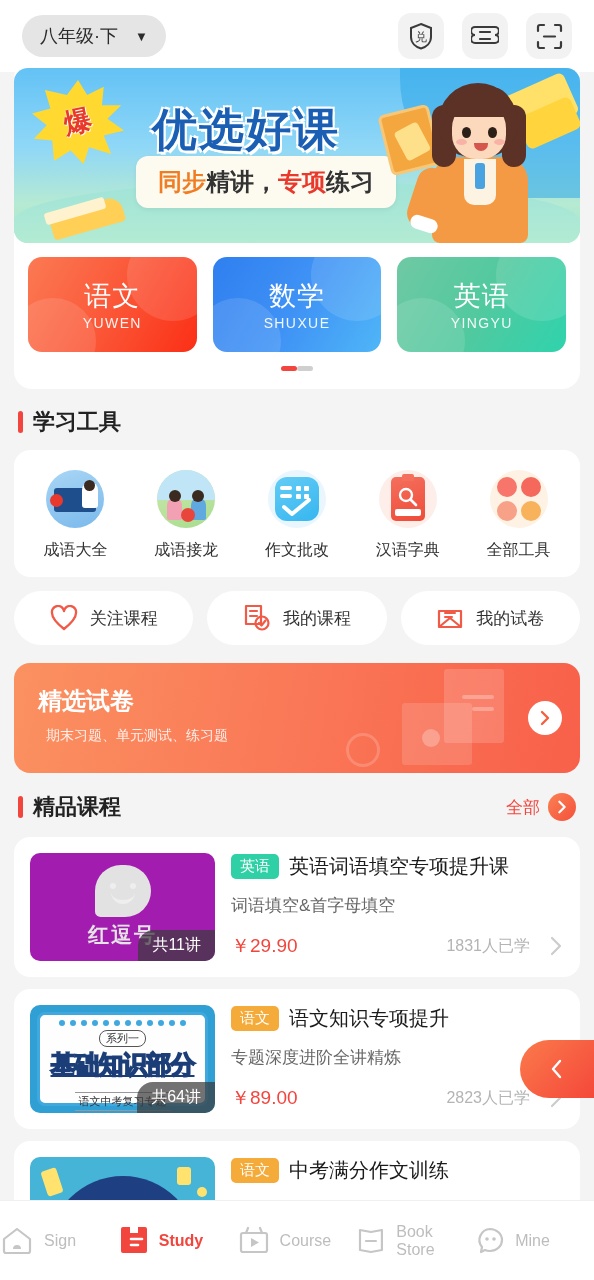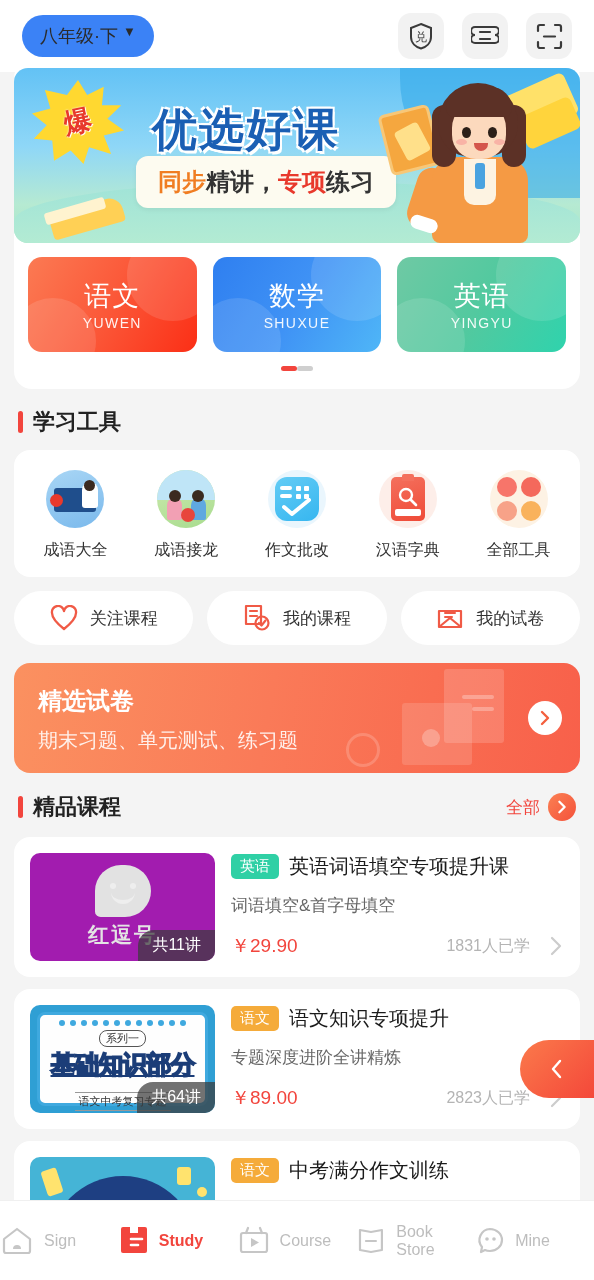--- a/index.html
+++ b/index.html
@@ -10,23 +10,23 @@
     overflow:hidden;
   }
   .phone { position:relative; width:594px; height:1280px; background:#f4f4f4; overflow:hidden; }
 
   
   .topbar {
     height:72px; display:flex; align-items:center;
     padding:0 22px; background:#fff;
   }
   .grade-pill {
-    background:#3b82f6; border-radius:22px;
+    background:#e5e5e5; border-radius:22px;
     padding:9px 18px; font-size:18px; color:#2b2b2b;
-    display:flex; gap:2px; cursor:pointer;
+    display:flex; align-items:center; gap:14px; cursor:pointer;
   }
   .caret { font-size:13px; margin-left:3px; }
   .topbar-spacer { flex:1; }
   .top-icons { display:flex; gap:18px; align-items:center; }
   .ticon {
     width:46px; height:46px; border-radius:13px; background:#f2f2f2;
     display:flex; align-items:center; justify-content:center; cursor:pointer;
   }
   .ticon svg { display:block; }
 
@@ -174,21 +174,21 @@
   }
   .pill-lbl { font-size:17px; color:#333; }
 
   
   .exam {
     margin:18px 14px 0 14px; height:110px; border-radius:16px;
     background:linear-gradient(100deg,#fb9160 0%,#fa7a58 45%,#f8604a 100%);
     position:relative; overflow:hidden; padding:22px 0 0 24px; cursor:pointer;
   }
   .exam-t { font-size:24px; color:#fff; font-weight:bold; }
-  .exam-s { font-size:20px; color:rgba(255,255,255,.88); margin-top:10px; }
+  .exam-s { font-size:14px; color:rgba(255,255,255,.88); margin-top:10px;margin-left:8px; }
   .exam .pap1 { position:absolute; right:76px; top:6px; width:60px; height:74px; background:rgba(255,255,255,.16); border-radius:3px; }
   .exam .pap2 { position:absolute; right:108px; top:40px; width:70px; height:62px; background:rgba(255,255,255,.14); border-radius:3px; }
   .exam .ring { position:absolute; right:200px; bottom:6px; width:34px; height:34px; border:3px solid rgba(255,255,255,.18); border-radius:50%; }
   .exam .dot { position:absolute; right:140px; top:66px; width:18px; height:18px; background:rgba(255,255,255,.26); border-radius:50%; }
   .exam .l1 { position:absolute; right:86px; top:32px; width:32px; height:4px; background:rgba(255,255,255,.28); border-radius:2px; }
   .exam .l2 { position:absolute; right:86px; top:44px; width:22px; height:4px; background:rgba(255,255,255,.28); border-radius:2px; }
   .exam-arrow {
     position:absolute; right:18px; top:50%; transform:translateY(-50%);
     width:34px; height:34px; border-radius:50%; background:#fff;
     display:flex; align-items:center; justify-content:center;

